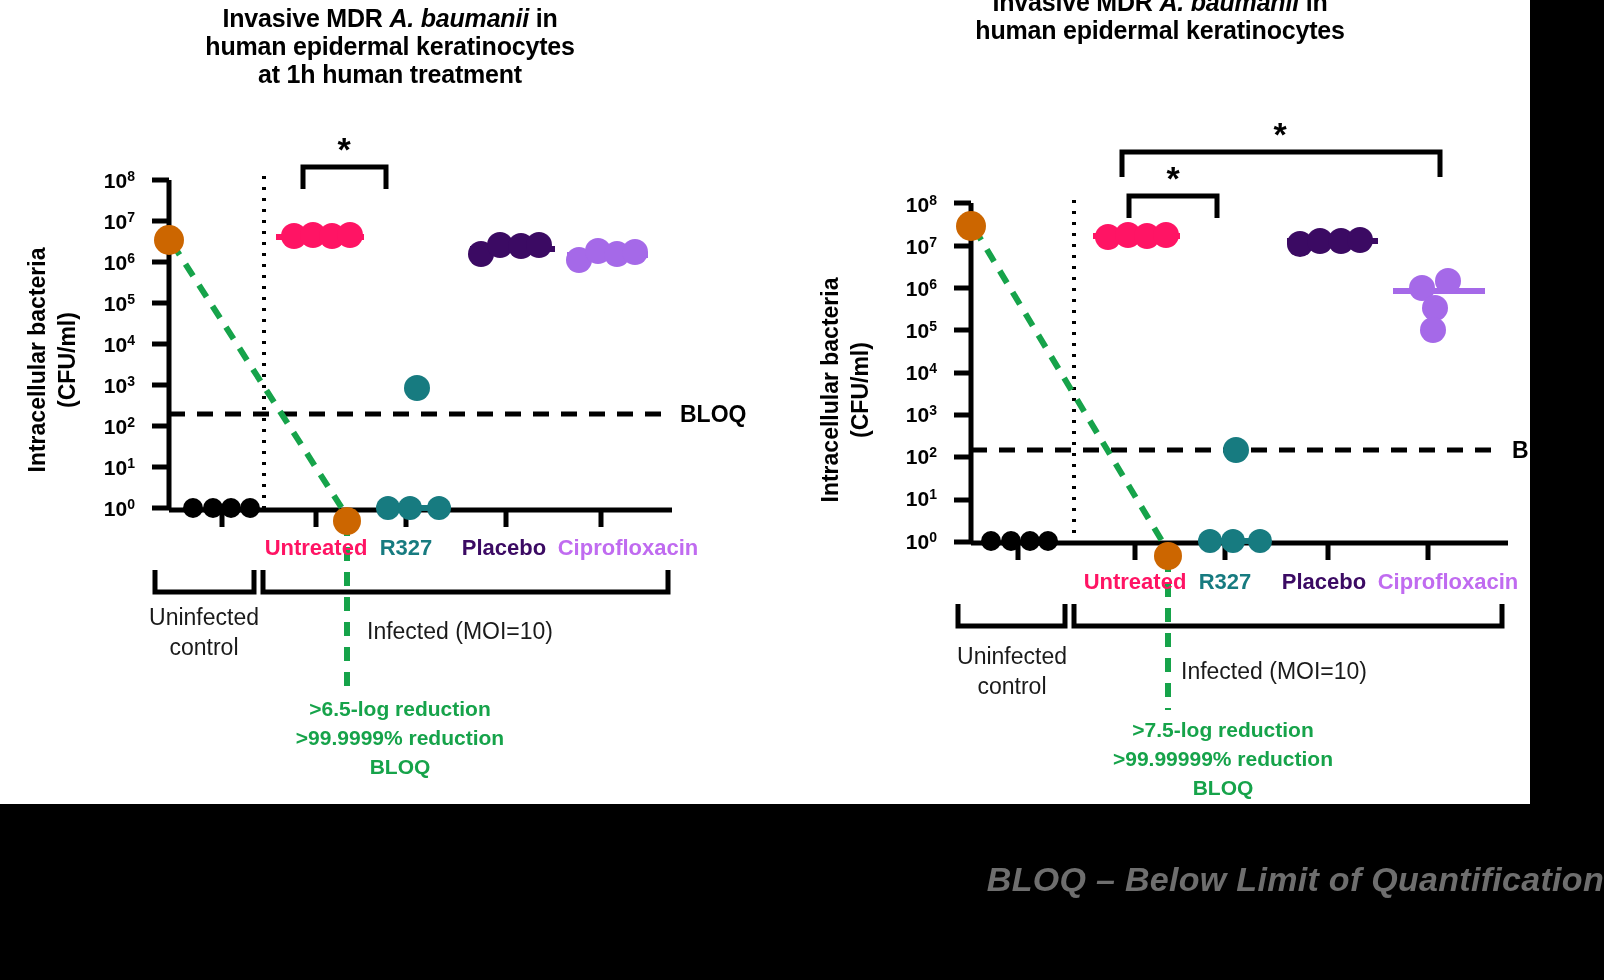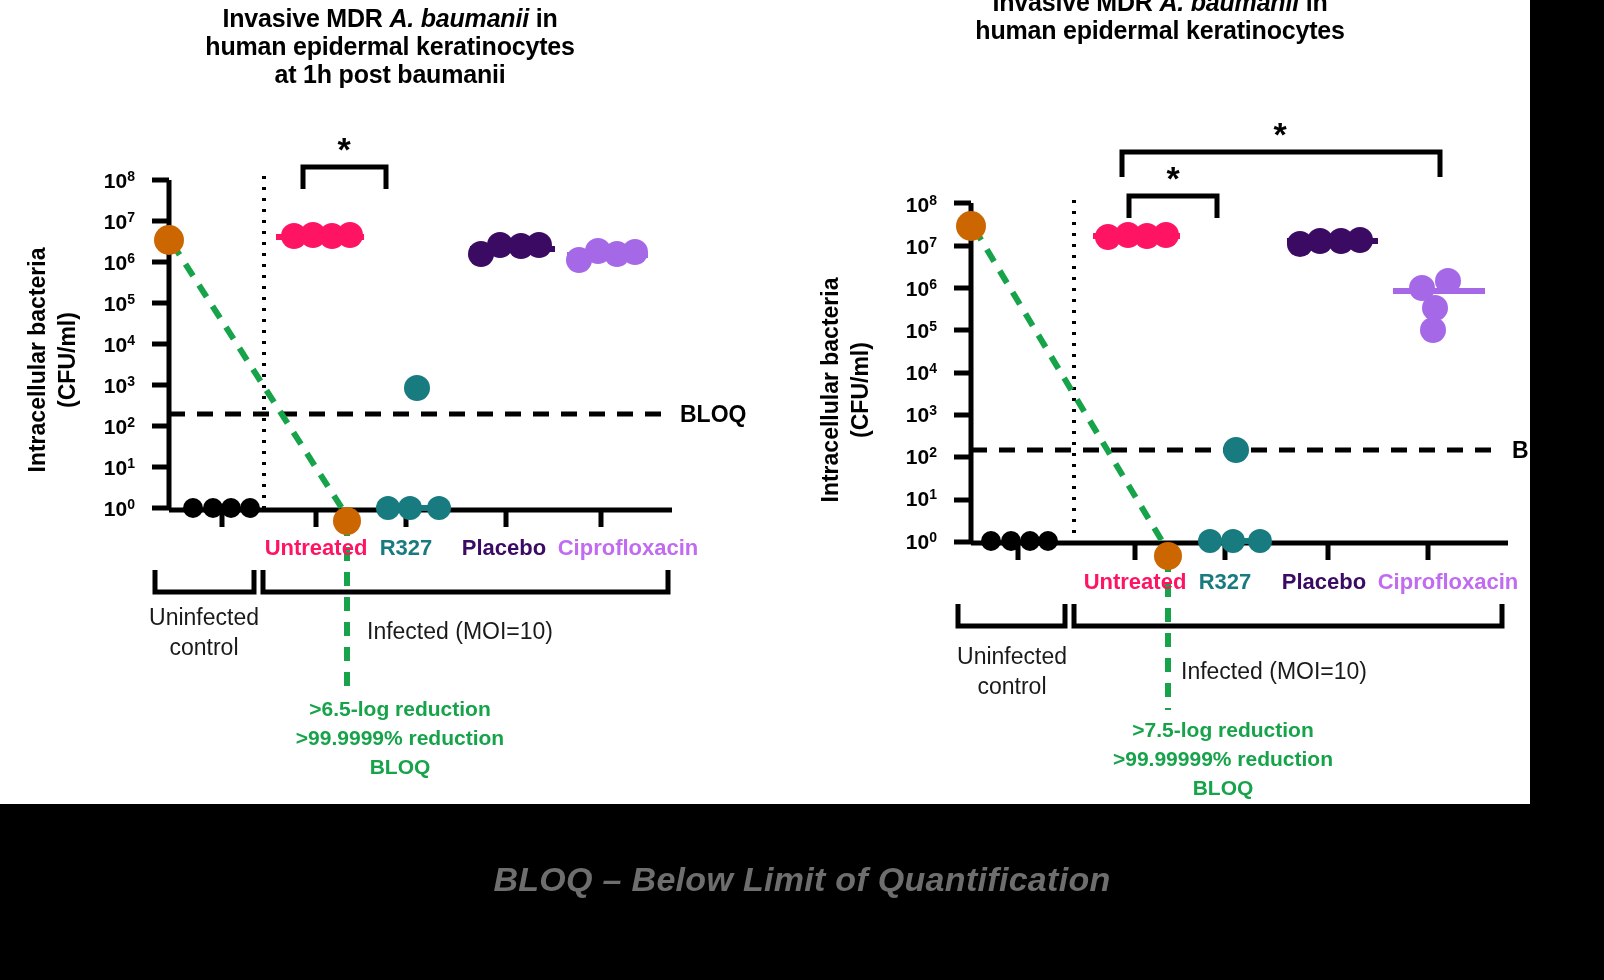--- a/index.html
+++ b/index.html
@@ -13,21 +13,21 @@
   .panel{position:absolute;top:0;height:804px;}
   #panel-left{left:0;width:790px;}
   #panel-right{left:790px;width:740px;}
 
   .chart-title{position:absolute;text-align:center;font-weight:bold;
                color:#000;line-height:1.12;font-size:25px;letter-spacing:-0.2px;}
   .chart-title i{font-style:italic;}
 
   .svgwrap{position:absolute;left:0;top:0;width:100%;height:100%;}
 
-  .cap{position:absolute;left:0;top:860px;width:1604px;text-align:center;
+  .cap{position:absolute;left:0;top:860px;width:1604px;text-align:right;
        color:#6e6e6e;font-weight:bold;font-style:italic;font-size:34px;
        letter-spacing:0.3px;}
 
   svg{display:block;}
   text{font-family:"Liberation Sans",sans-serif;}
   .axlabel{font-size:21px;font-weight:bold;fill:#000;}
   .axlabel .sup{font-size:14px;}
   .ylab{font-size:23px;font-weight:bold;fill:#000;}
   .grouplab{font-size:22px;font-weight:bold;}
   .plainlab{font-size:23px;fill:#1a1a1a;}
@@ -40,21 +40,21 @@
 
 <div id="figure">
 
   <div class="white-panel"></div>
 
   <div class="panel" id="panel-left">
 
     <div class="chart-title" style="left:40px;top:4px;width:700px;">
       <span>Invasive MDR </span><i>A. baumanii</i><span> in</span><br>
       <span>human epidermal keratinocytes</span><br>
-      <span>at 1h post baumanii</span>
+      <span>at 1h human treatment</span>
     </div>
 
     <svg class="svgwrap" viewBox="0 0 790 804">
 
       <g>
         <text class="ylab" transform="translate(45,360) rotate(-90)" text-anchor="middle">Intracellular bacteria</text>
         <text class="ylab" transform="translate(75,360) rotate(-90)" text-anchor="middle">(CFU/ml)</text>
       </g>
 
       <g>

